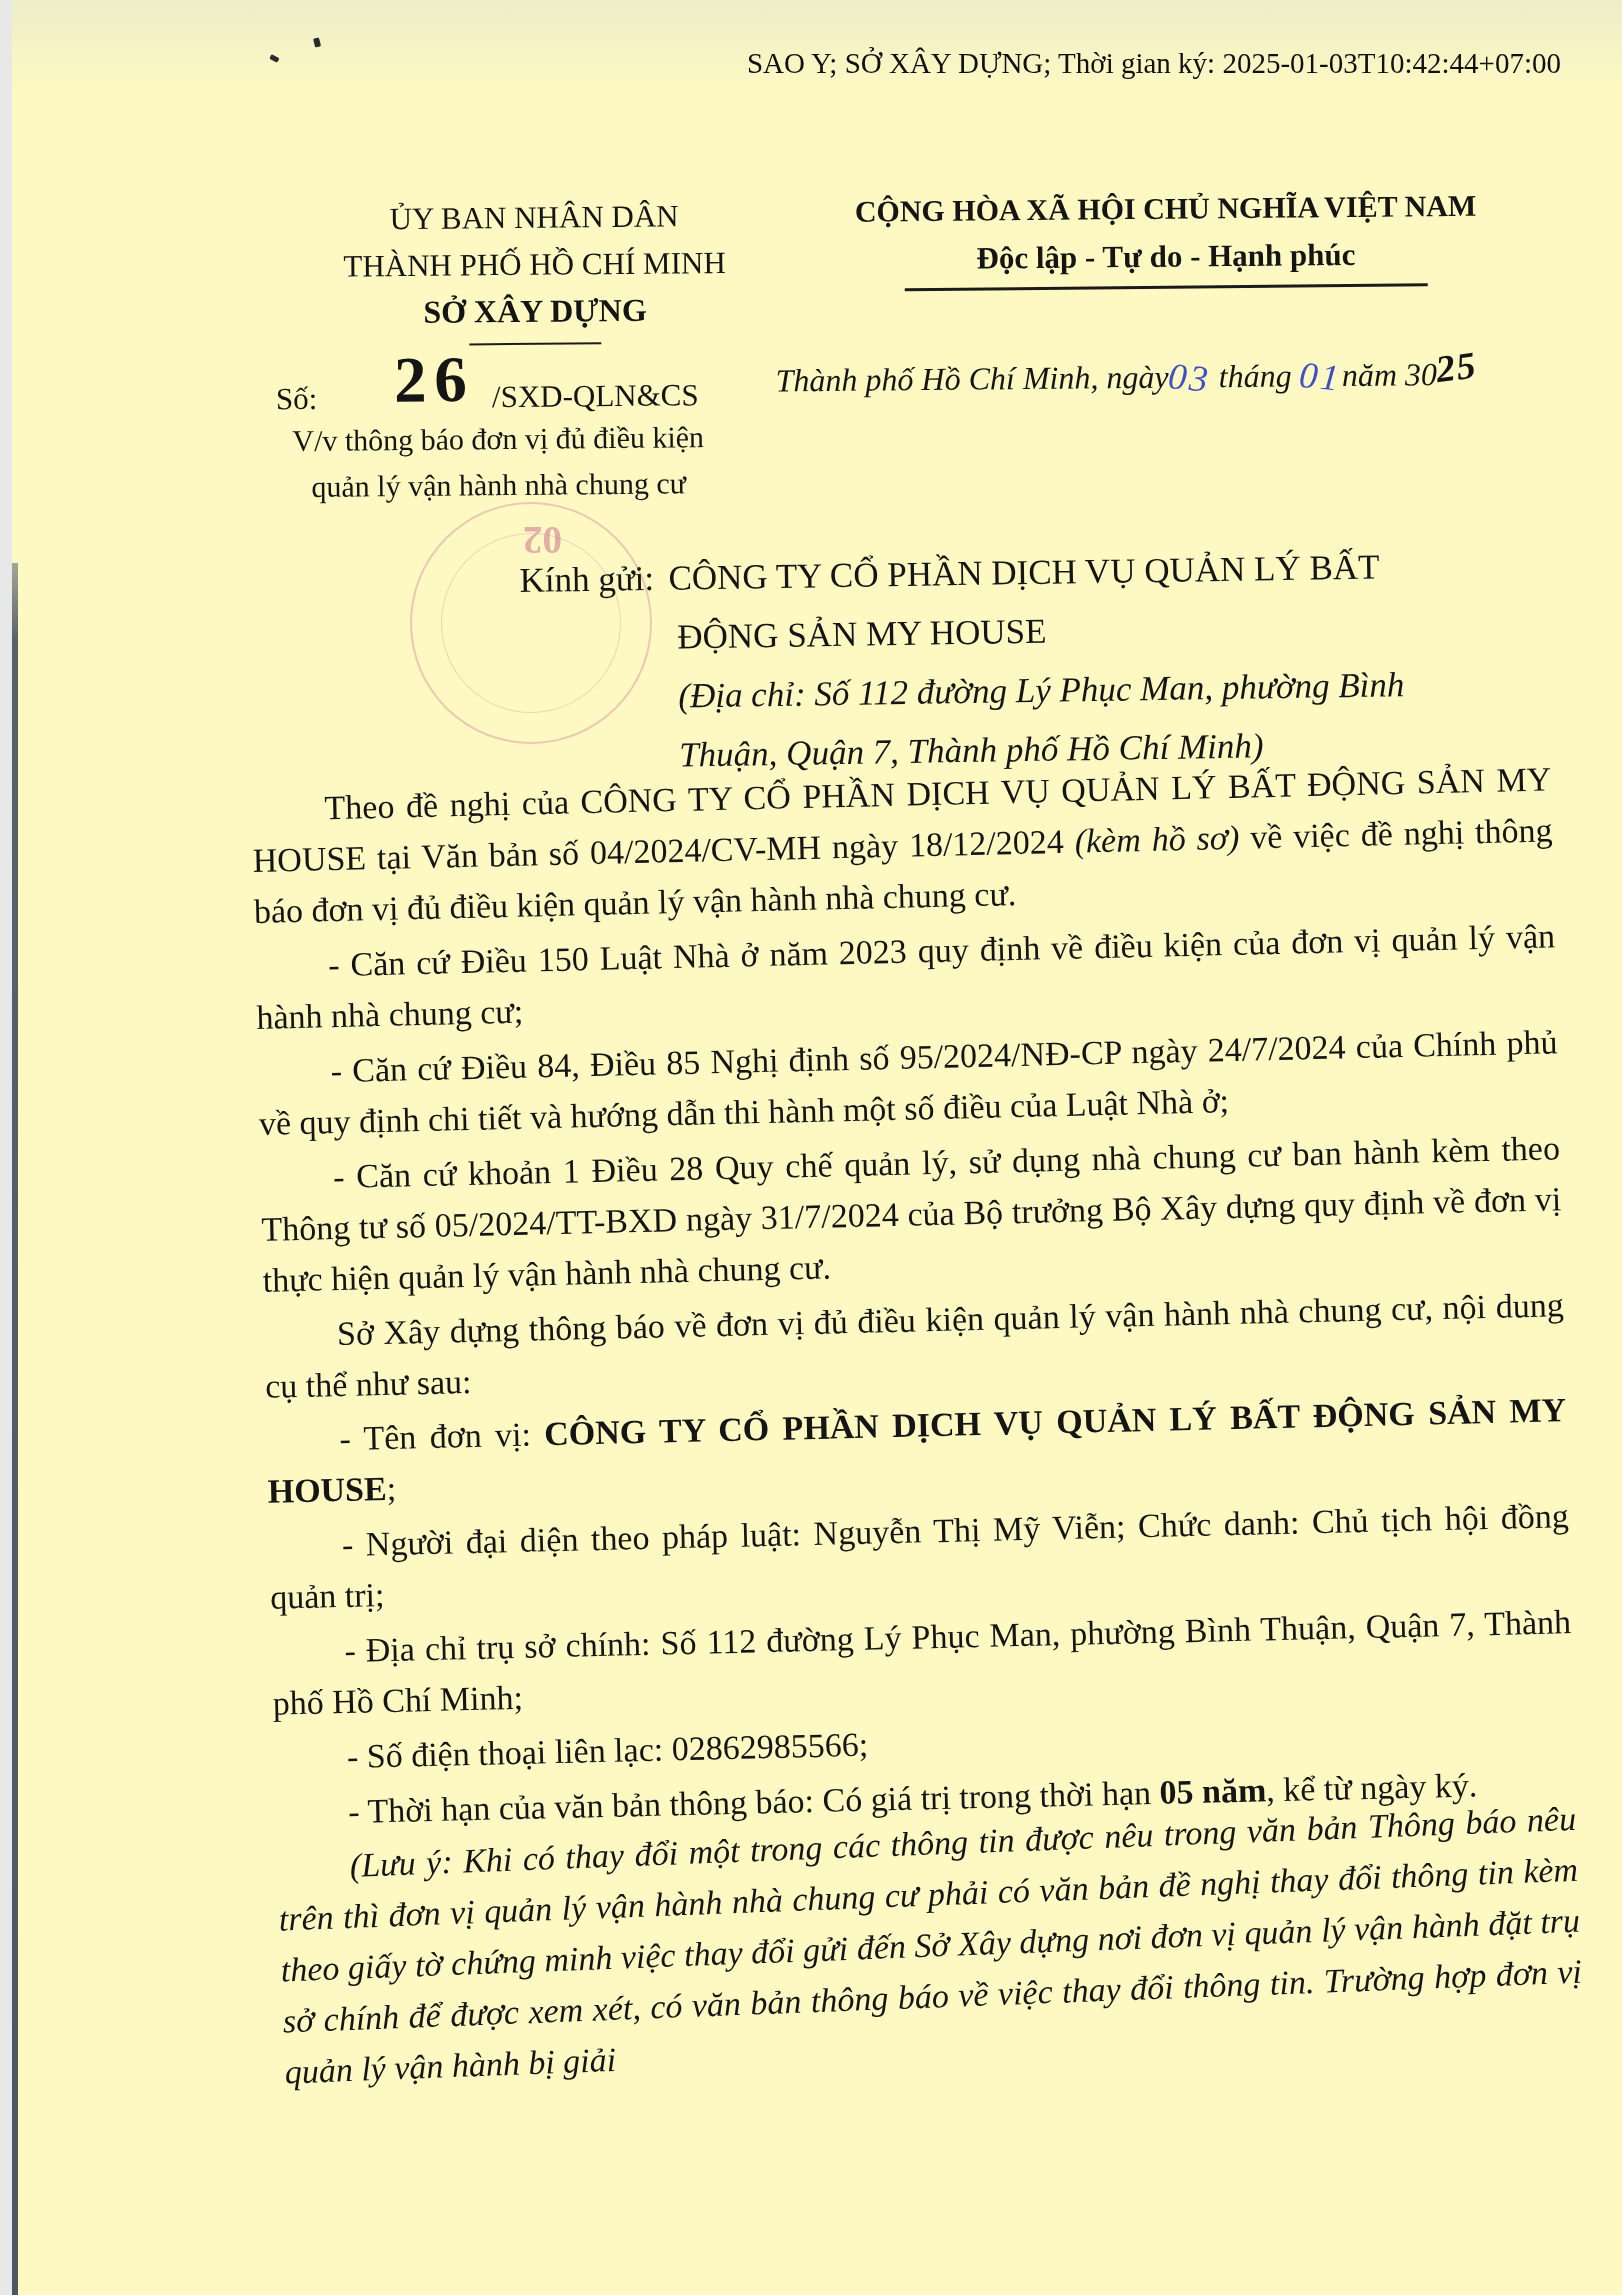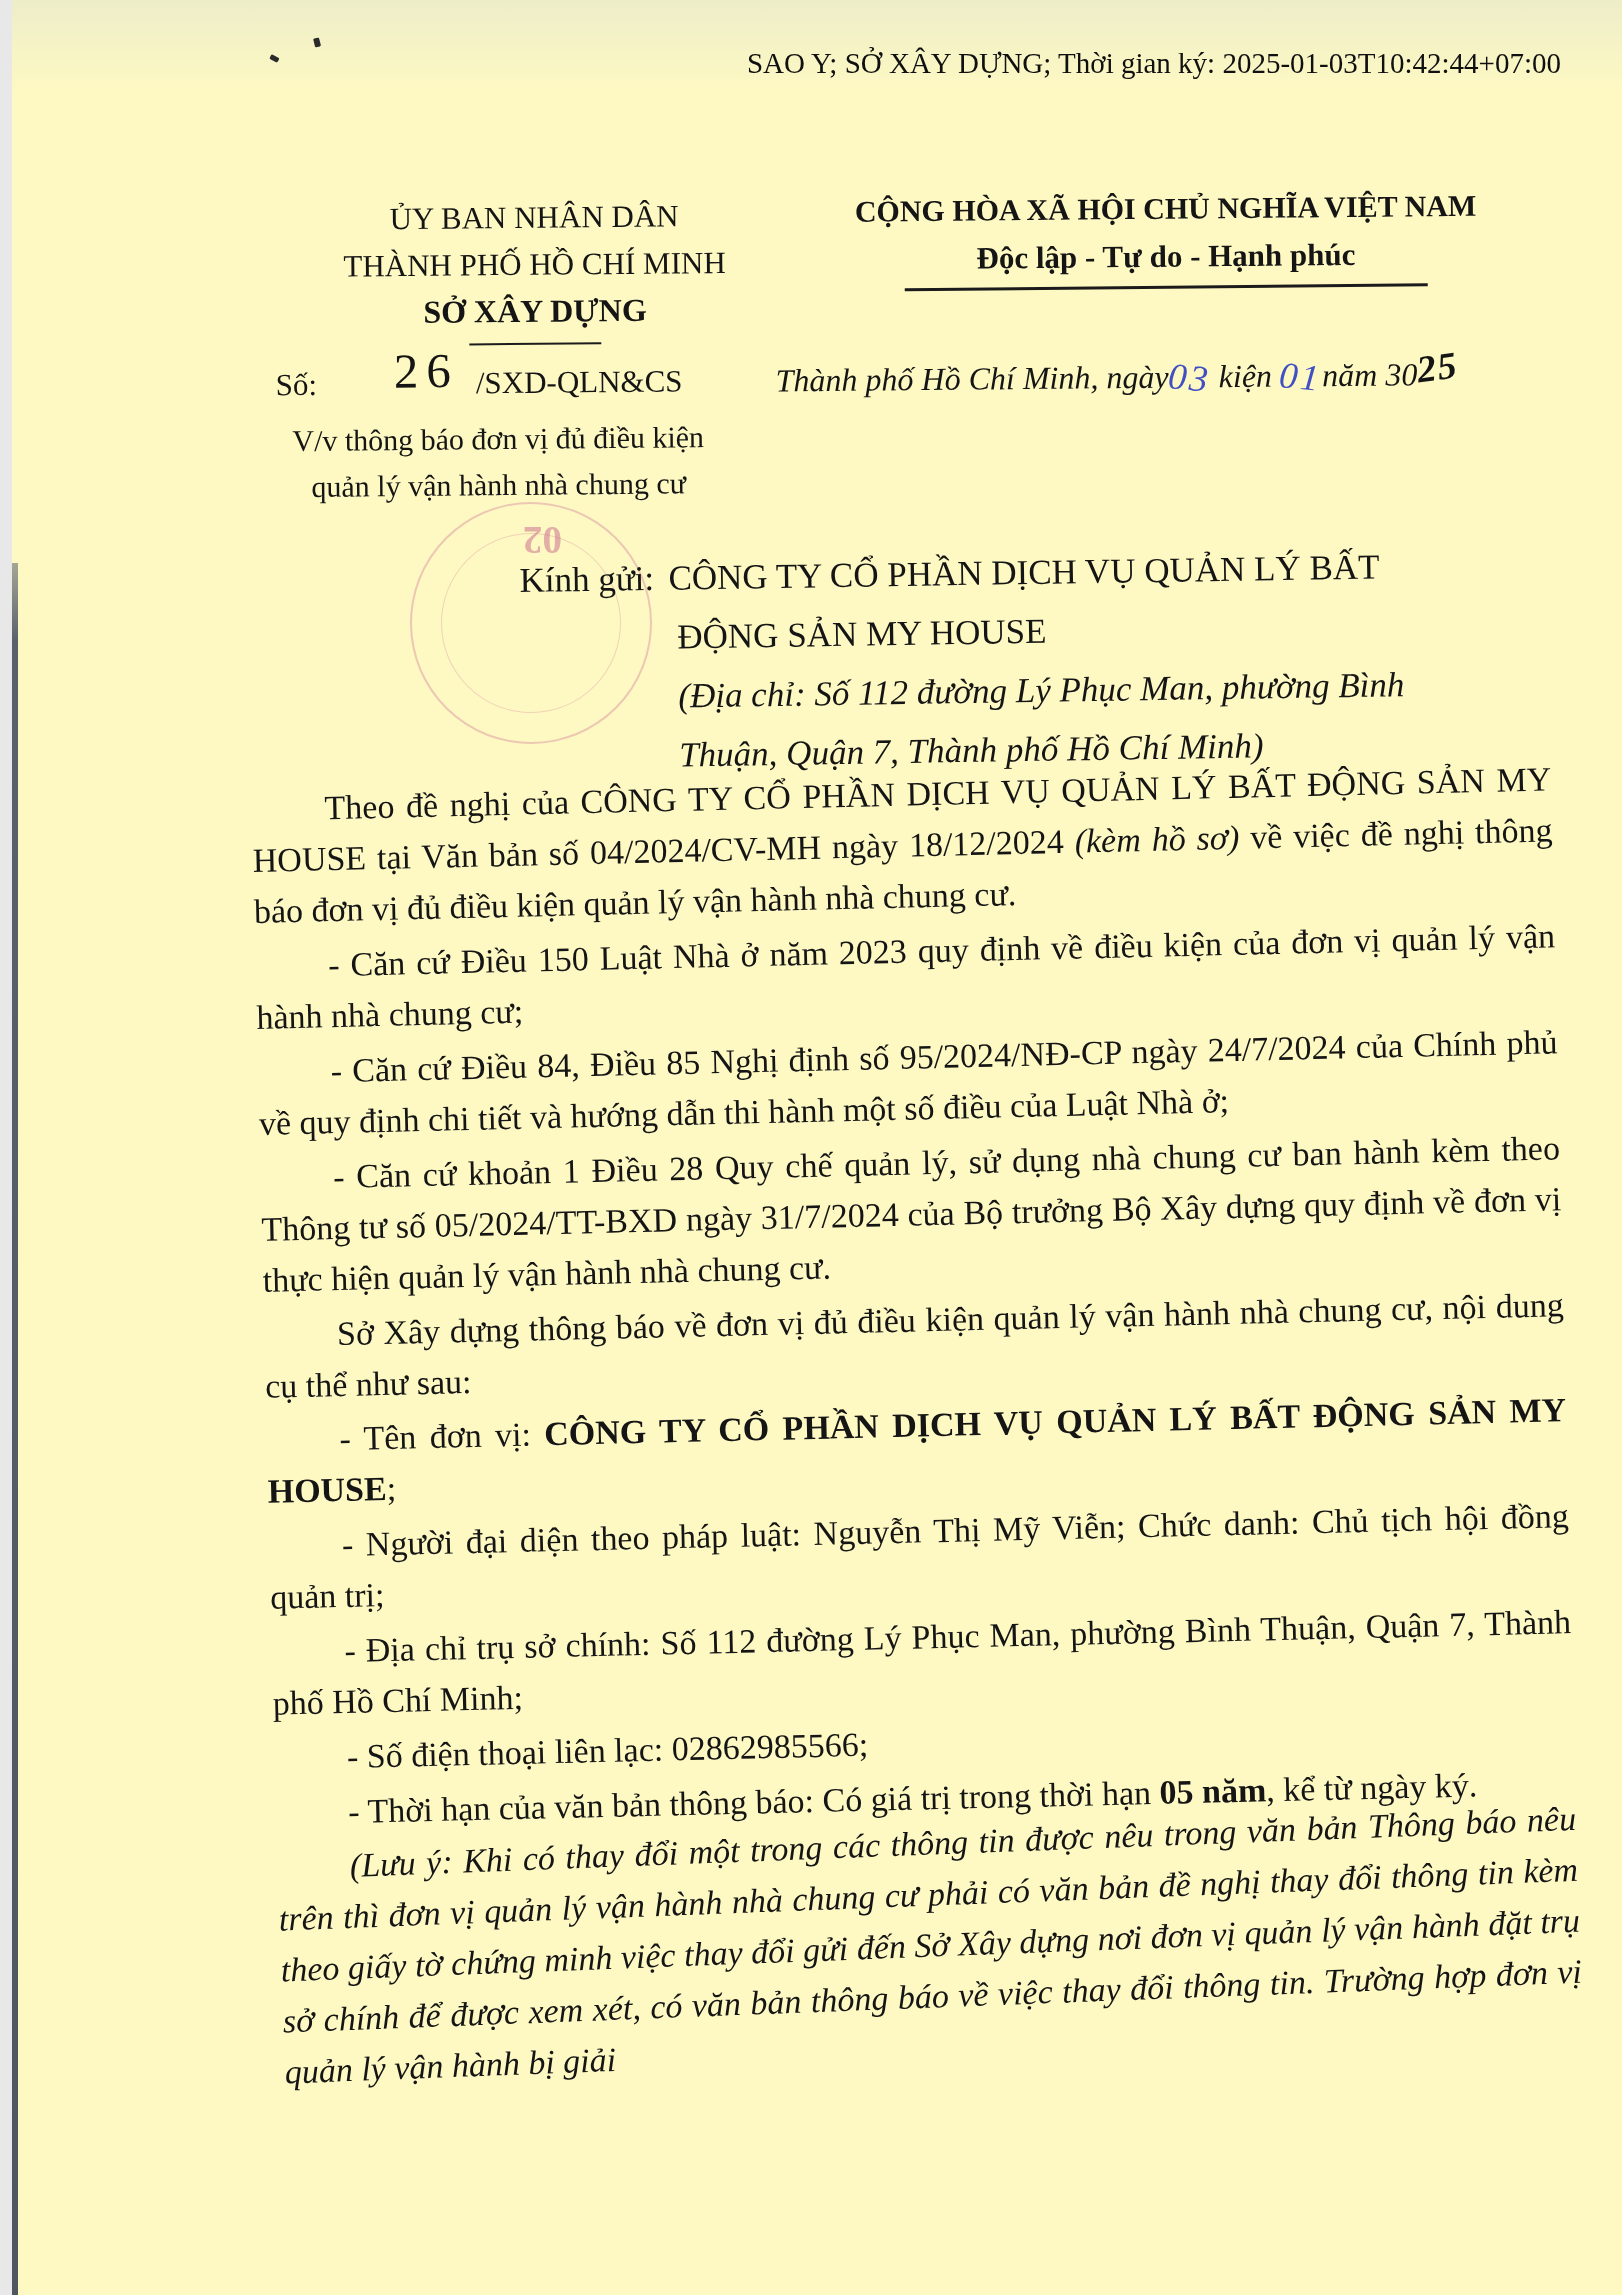--- a/index.html
+++ b/index.html
@@ -39,21 +39,21 @@
   .issuer-rule{width:132px;height:2.6px;background:#1b1b1b;margin:7.9px auto 0;}
   .national{
     position:absolute;left:772px;top:188px;width:759px;text-align:center;
     font-weight:bold;font-size:30px;line-height:48px;
   }
   .national .motto{font-size:31px;}
   .national-rule{width:523px;height:2.6px;background:#1b1b1b;margin:5.2px auto 0;}
 
   .so-line{position:absolute;left:260px;top:345px;font-size:31px;white-space:nowrap;}
   .so-number{
-    display:inline-block;font-size:49px;font-weight:400;letter-spacing:7.9px;
+    display:inline-block;font-size:65px;font-weight:700;letter-spacing:7.9px;
     margin:0 17px 0 77px;transform:translateY(-6.5px);
   }
   .subject{
     position:absolute;left:230px;top:413px;width:504px;text-align:center;
     font-size:30px;line-height:46px;
   }
   .dateline{
     position:absolute;left:760px;top:356px;width:837px;
     font-style:italic;font-size:32px;white-space:nowrap;
   }
@@ -126,21 +126,21 @@
     <div class="so-line">
       <span>Số:</span><span class="so-number">26</span><span>/SXD-QLN&amp;CS</span>
     </div>
 
     <div class="subject">
       <div>V/v thông báo đơn vị đủ điều kiện</div>
       <div>quản lý vận hành nhà chung cư</div>
     </div>
 
     <div class="dateline">
-      <span>Thành phố Hồ Chí Minh, ngày</span><span class="blue-digit">03</span><span> kiện </span><span class="blue-digit">01</span><span>năm 30</span><span class="pen-year">25</span>
+      <span>Thành phố Hồ Chí Minh, ngày</span><span class="blue-digit">03</span><span> tháng </span><span class="blue-digit">01</span><span>năm 30</span><span class="pen-year">25</span>
     </div>
   </div>
 
   <div class="stamp">
     <div class="stamp-number">02</div>
   </div>
 
   <div class="recipient">
     <span class="r-label">Kính gửi:</span><span>CÔNG TY CỔ PHẦN DỊCH VỤ QUẢN LÝ BẤT</span><br>
     <span class="r-cont">ĐỘNG SẢN MY HOUSE</span><br>

